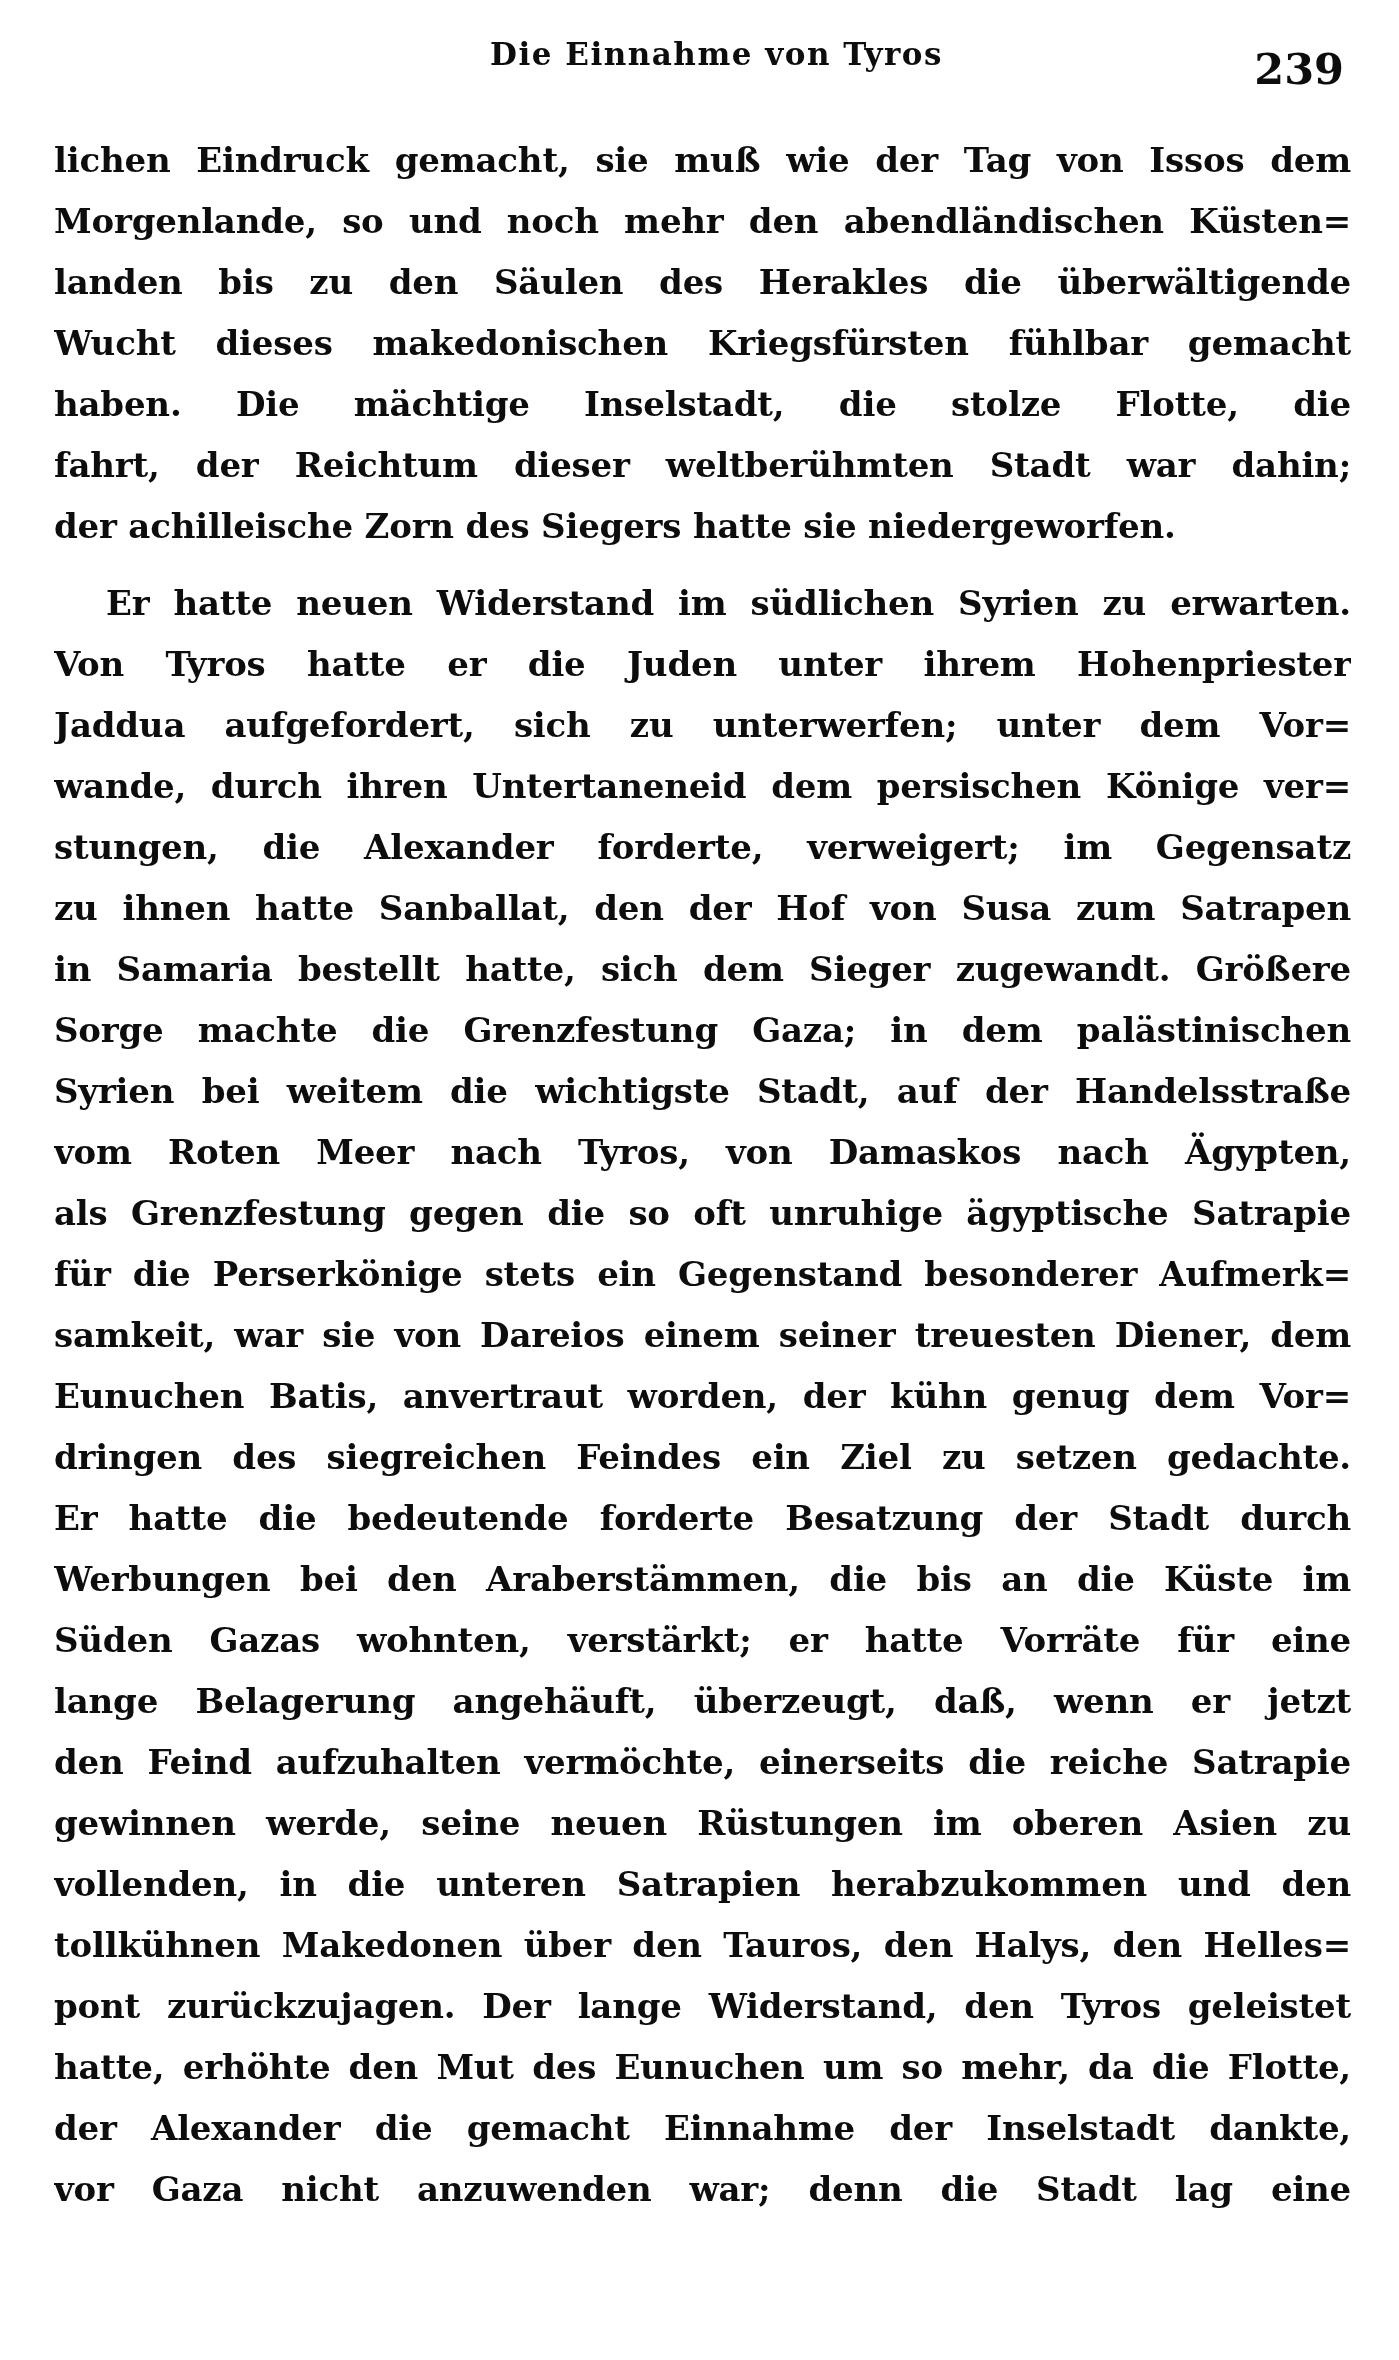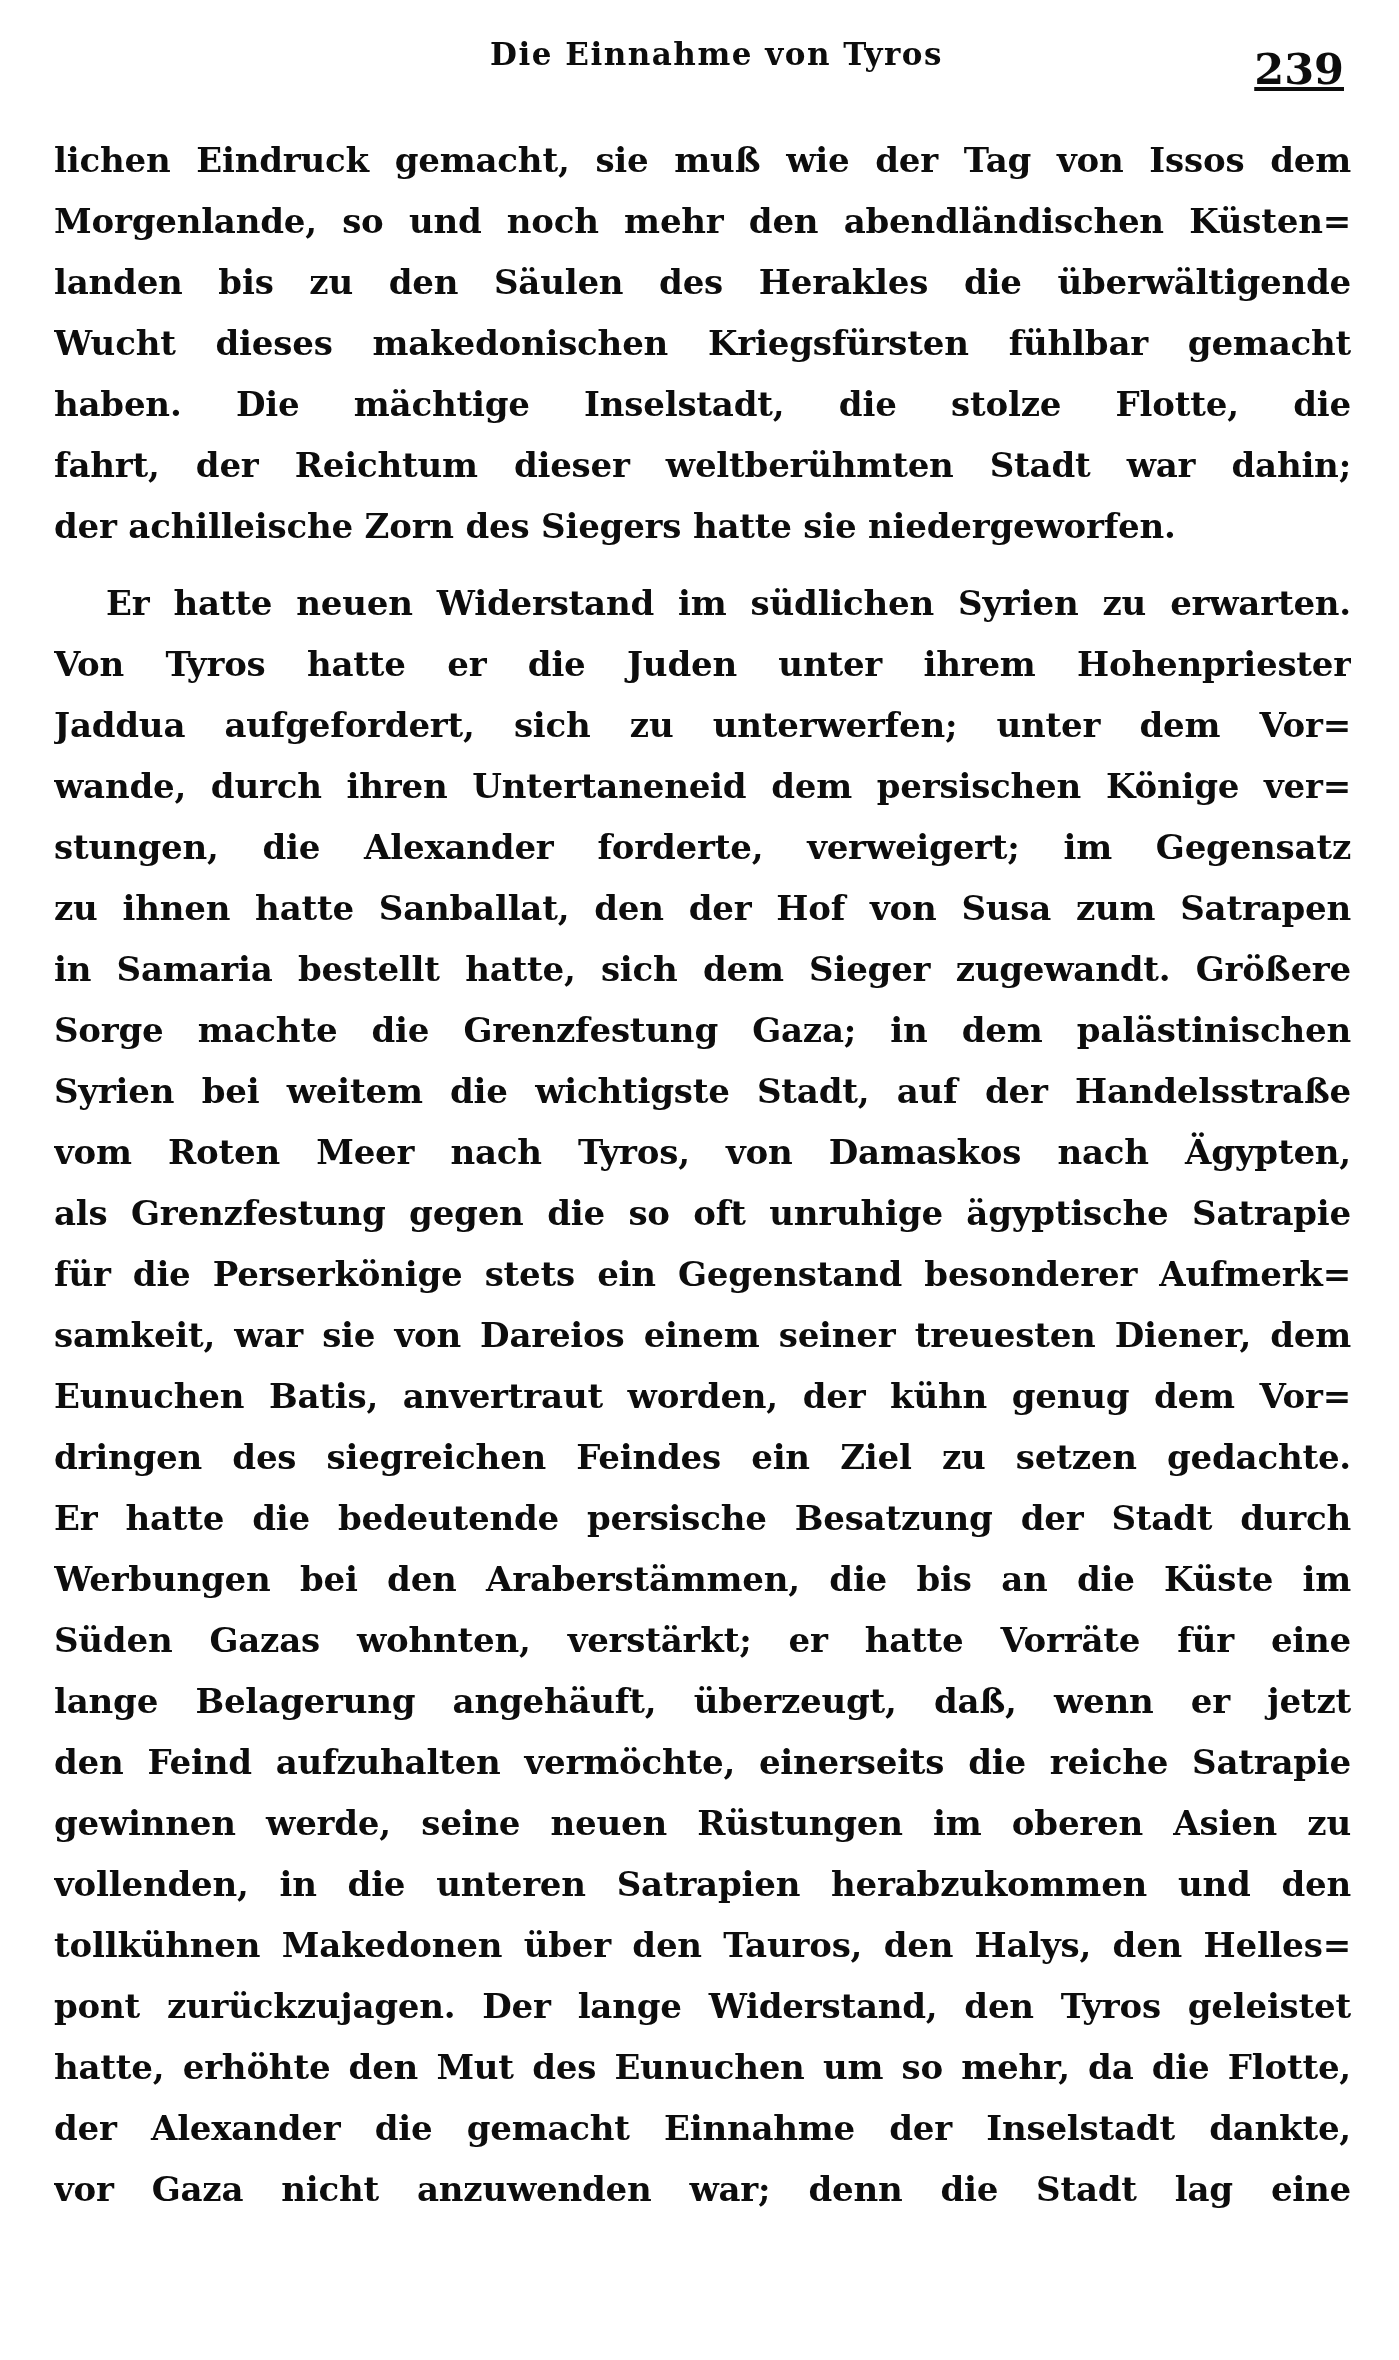--- a/index.html
+++ b/index.html
@@ -35,21 +35,20 @@
     font-weight: bold;
     letter-spacing: 1.5px;
     white-space: nowrap;
   }
   .page-number {
     position: absolute;
     right: 55px;
     top: 14px;
     font-size: 43px;
     font-weight: bold;
-    text-decoration: underline;
   }
   .text-block {
     position: absolute;
     top: 114px;
     left: 38px;
     right: 32px;
   }
   .paragraph {
     margin: 16px;
     padding: 0;
@@ -101,21 +100,21 @@
         <div class="line">zu ihnen hatte Sanballat, den der Hof von Susa zum Satrapen</div>
         <div class="line">in Samaria bestellt hatte, sich dem Sieger zugewandt. Größere</div>
         <div class="line">Sorge machte die Grenzfestung Gaza; in dem palästinischen</div>
         <div class="line">Syrien bei weitem die wichtigste Stadt, auf der Handelsstraße</div>
         <div class="line">vom Roten Meer nach Tyros, von Damaskos nach Ägypten,</div>
         <div class="line">als Grenzfestung gegen die so oft unruhige ägyptische Satrapie</div>
         <div class="line">für die Perserkönige stets ein Gegenstand besonderer Aufmerk=</div>
         <div class="line">samkeit, war sie von Dareios einem seiner treuesten Diener, dem</div>
         <div class="line">Eunuchen Batis, anvertraut worden, der kühn genug dem Vor=</div>
         <div class="line">dringen des siegreichen Feindes ein Ziel zu setzen gedachte.</div>
-        <div class="line">Er hatte die bedeutende persische Besatzung der Stadt durch</div>
+        <div class="line">Er hatte die bedeutende forderte Besatzung der Stadt durch</div>
         <div class="line">Werbungen bei den Araberstämmen, die bis an die Küste im</div>
         <div class="line">Süden Gazas wohnten, verstärkt; er hatte Vorräte für eine</div>
         <div class="line">lange Belagerung angehäuft, überzeugt, daß, wenn er jetzt</div>
         <div class="line">den Feind aufzuhalten vermöchte, einerseits die reiche Satrapie</div>
         <div class="line">gewinnen werde, seine neuen Rüstungen im oberen Asien zu</div>
         <div class="line">vollenden, in die unteren Satrapien herabzukommen und den</div>
         <div class="line">tollkühnen Makedonen über den Tauros, den Halys, den Helles=</div>
         <div class="line">pont zurückzujagen. Der lange Widerstand, den Tyros geleistet</div>
         <div class="line">hatte, erhöhte den Mut des Eunuchen um so mehr, da die Flotte,</div>
         <div class="line">der Alexander die gemacht Einnahme der Inselstadt dankte,</div>

